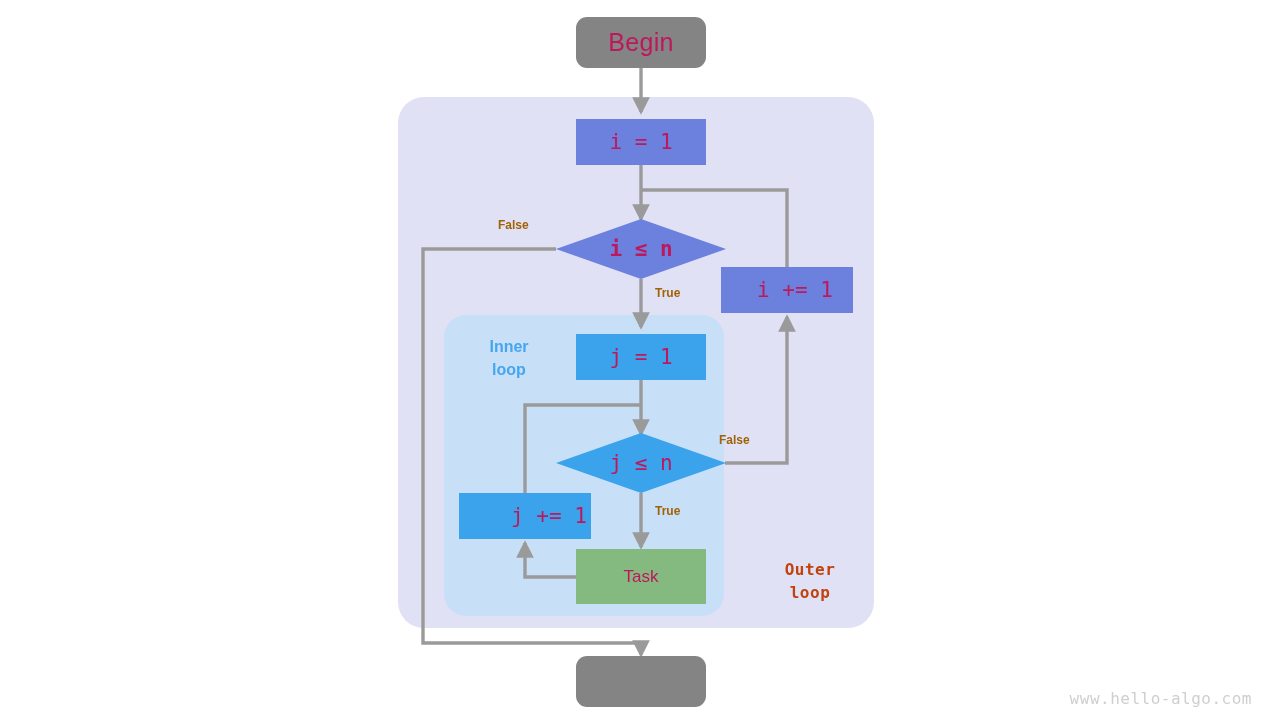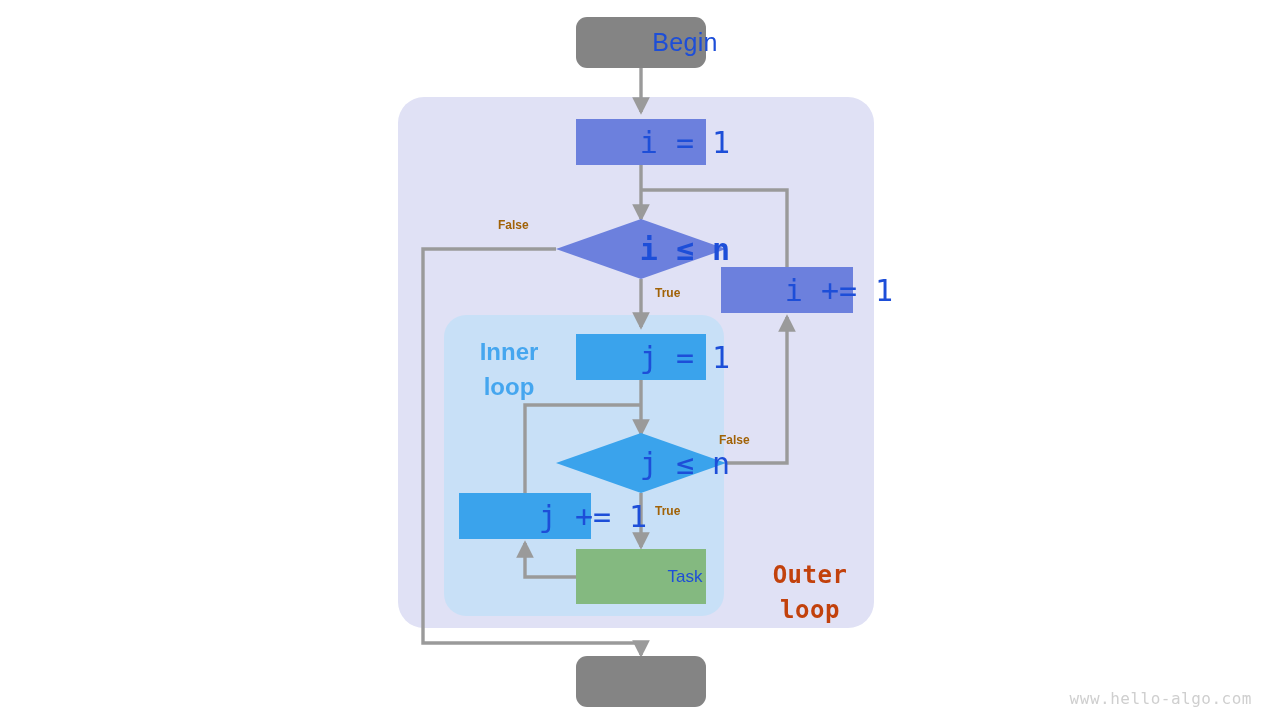--- a/index.html
+++ b/index.html
@@ -25,50 +25,49 @@
     left: 0;
     top: 0;
     width: 1280px;
     height: 720px;
   }
   .node-text {
     position: absolute;
     display: flex;
     align-items: center;
     justify-content: center;
-    color: #1d4ed8;
+    color: #be185d;
     pointer-events: none;
     white-space: pre;
-    padding-left: 44px;
   }
   .terminal-label {
     font-size: 25px;
     font-family: "Liberation Sans", sans-serif;
     letter-spacing: 0.3px;
   }
   .proc-label {
-    font-size: 30px;
+    font-size: 21px;
     font-family: "DejaVu Sans Mono", "Liberation Mono", monospace;
     border-radius: 13px;
   }
   .task-label {
     font-size: 17px;
     font-family: "Liberation Sans", sans-serif;
   }
   .edge-label {
     position: absolute;
     color: #a16207;
     font-size: 12px;
     font-weight: bold;
     font-family: "Liberation Sans", sans-serif;
     white-space: pre;
   }
   .group-label {
     position: absolute;
-    font-size: 24px;
+    font-size: 16px;
     font-weight: bold;
     line-height: 1.45;
     text-align: center;
     white-space: pre-line;
   }
   #inner-loop-label {
     color: #45a6ef;
     font-family: "Liberation Sans", sans-serif;
   }
   #outer-loop-label {

